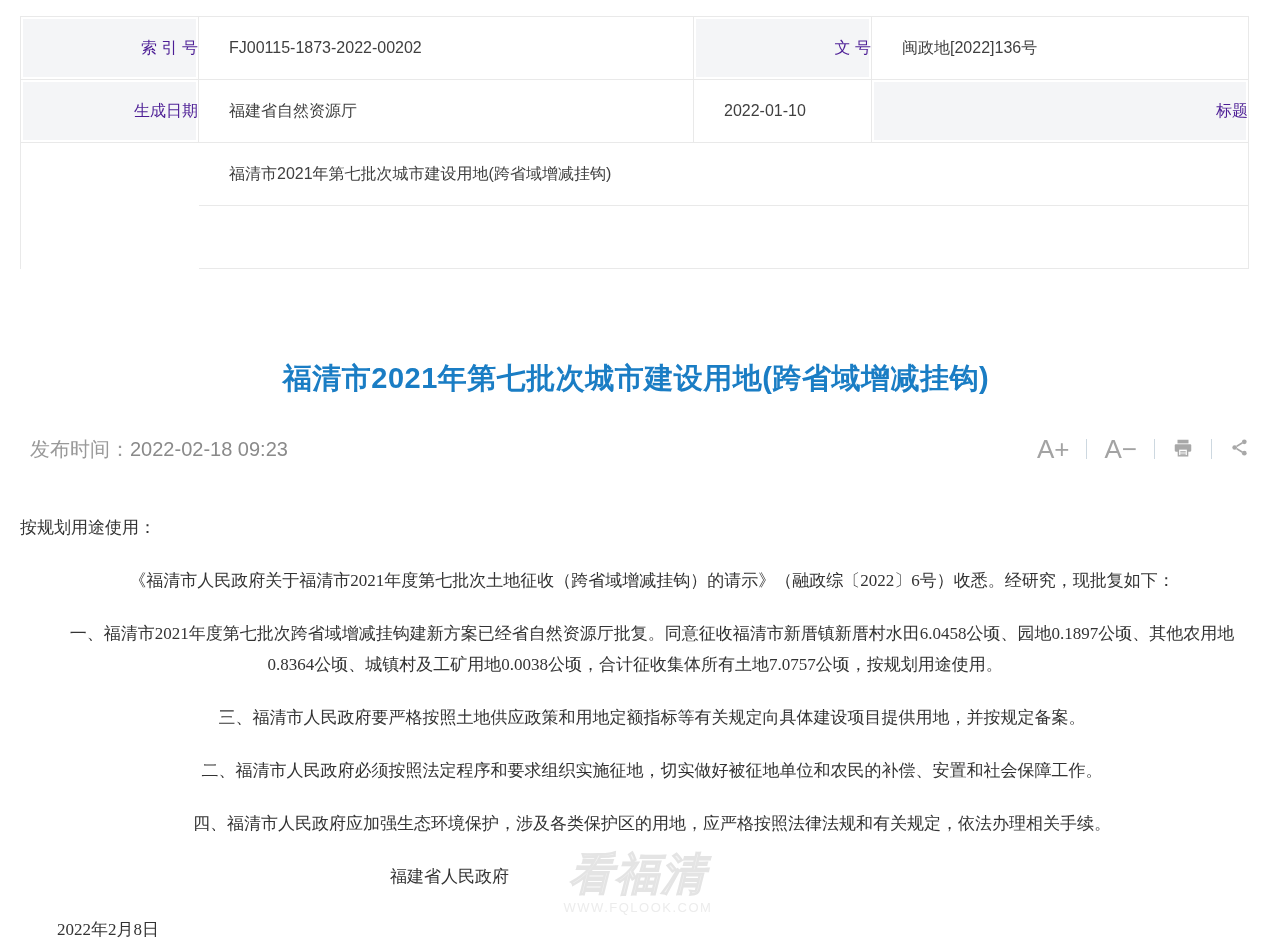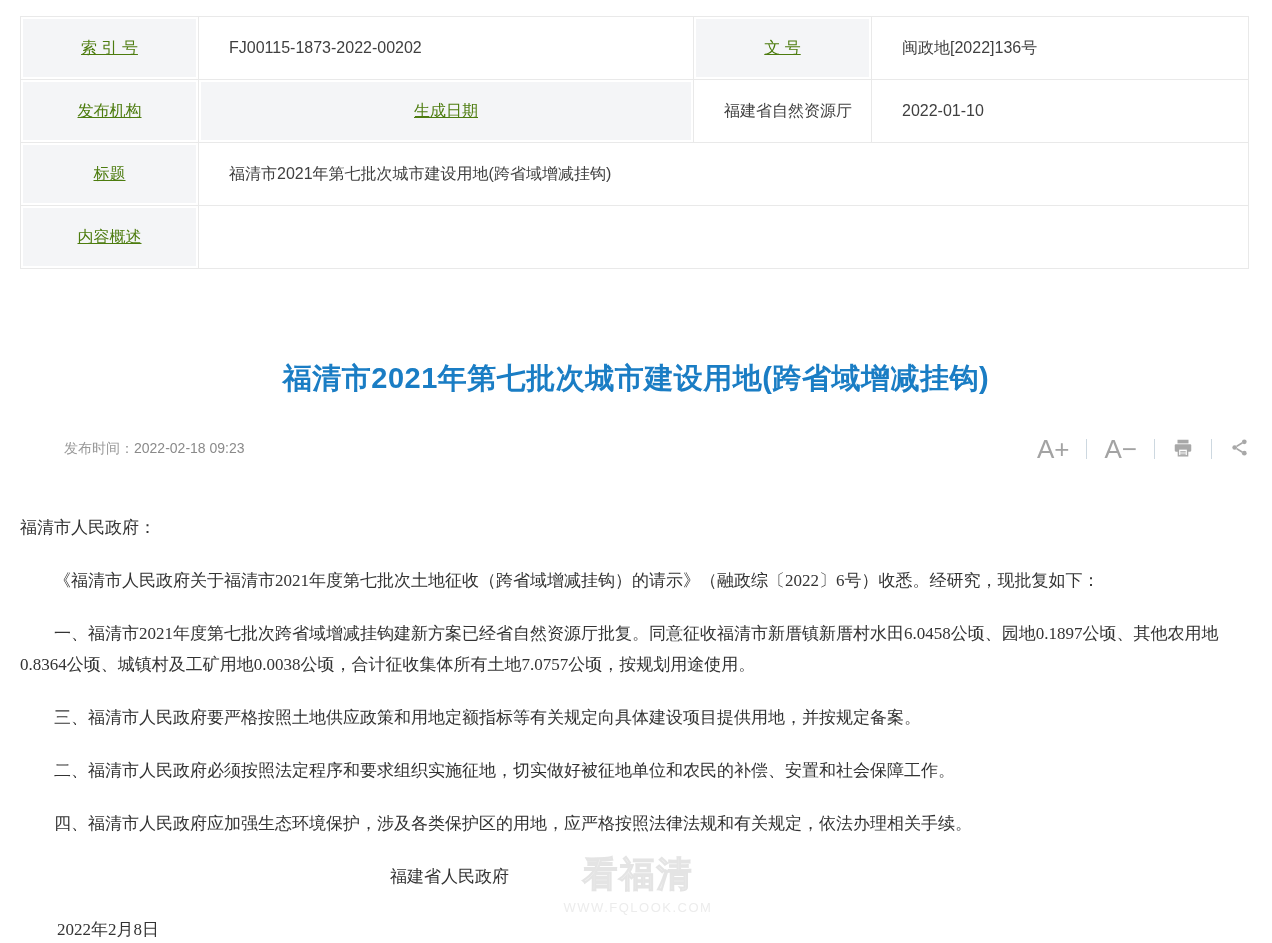--- a/index.html
+++ b/index.html
@@ -26,25 +26,24 @@
   }
   .cell {
     border-right: 1px solid #e9e9e9;
     border-bottom: 1px solid #e9e9e9;
     display: flex;
     align-items: center;
     box-sizing: border-box;
     overflow: hidden;
   }
   .cell.lab {
-    justify-content: center;
+    justify-content: flex-end;
     background: #f4f5f7;
     box-shadow: inset 0 0 0 2px #ffffff;
-    color: #4d7c0f;
-    text-decoration: underline;
+    color: #4c1d95;
   }
   .cell.val {
     padding-left: 30px;
     color: #3f3f3f;
   }
   .span3 { grid-column: 2 / 5; }
 
   
   .article-title {
     position: absolute;
@@ -58,21 +57,21 @@
 
   
   .publish-bar {
     position: absolute;
     top: 428px; left: 30px; right: 22px;
     height: 42px;
     display: flex;
     justify-content: space-between;
     align-items: center;
   }
-  .publish-time { font-size: 14px; color: #999999; margin-left: 34px; }
+  .publish-time { font-size: 20px; color: #999999; }
   .publish-time .time-value { color: #8a8a8a; }
   .toolbar { display: flex; align-items: center; gap: 17px; }
   .font-btn {
     font-size: 26px;
     color: #a3a3a3;
     background: none; border: none; padding: 0;
     cursor: pointer;
     font-family: "Liberation Sans", sans-serif;
     line-height: 1;
   }
@@ -82,40 +81,41 @@
   
   .article-body {
     position: absolute;
     top: 500px; left: 20px; right: 22px;
     font-family: "Liberation Serif", "DejaVu Serif", serif;
     font-size: 17px;
     color: #333333;
   }
   .article-body p { margin: 0 0 22px 0; line-height: 31px; }
   .salutation { margin-top: 12px !important; }
-  .indent { text-indent: 2em; }
+  .indent { text-indent: 2em; text-align: center; }
   .signature-line { margin-left: 370px !important; }
   .signature-date { margin-left: 37px !important; margin-top: 18px !important; }
 
   
   .watermark {
     position: absolute;
     top: 850px; left: 563px;
     width: 150px;
     text-align: center;
     pointer-events: none;
     color: #ededed;
     font-family: "Liberation Sans", "DejaVu Sans", sans-serif;
   }
   .watermark .wm-text {
-    font-size: 35px;
+    font-size: 44px;
     font-weight: bold;
     line-height: 48px;
     letter-spacing: 2px;
     color: #f3f3f3;
+    font-style: italic;
     -webkit-text-stroke: 1px #e4e4e4;
   }
   .watermark .wm-url {
     font-size: 13px;
     letter-spacing: 1.5px;
     color: #ececec;
     margin-top: 2px;
   }
 </style>
 </head>
@@ -127,36 +127,30 @@
     <div class="cell lab">
         <span>索 引 号</span>
       </div>
     <div class="cell val">FJ00115-1873-2022-00202</div>
     <div class="cell lab">
         <span>文 号</span>
       </div>
     <div class="cell val">闽政地[2022]136号</div>
 
     <div class="cell lab">
-        <span>发布机构</span>
-      </div>
-    <div class="cell lab">
         <span>生成日期</span>
       </div>
     <div class="cell val">福建省自然资源厅</div>
     <div class="cell val">2022-01-10</div>
 
     <div class="cell lab">
         <span>标题</span>
       </div>
     <div class="cell val span3">福清市2021年第七批次城市建设用地(跨省域增减挂钩)</div>
 
-    <div class="cell lab">
-        <span>内容概述</span>
-      </div>
     <div class="cell val span3"></div>
   </div>
 
   <h1 class="article-title">福清市2021年第七批次城市建设用地(跨省域增减挂钩)</h1>
 
   <div class="publish-bar">
     <div class="publish-time">
       <span>发布时间：</span><span class="time-value">2022-02-18 09:23</span>
     </div>
     <div class="toolbar">
@@ -183,21 +177,21 @@
             <circle cx="17.5" cy="5.5" r="2.7" fill="#a8a8a8"></circle>
             <circle cx="6.5" cy="12" r="2.7" fill="#a8a8a8"></circle>
             <circle cx="17.5" cy="18.5" r="2.7" fill="#a8a8a8"></circle>
           </svg>
         </span>
       </button>
     </div>
   </div>
 
   <div class="article-body">
-    <p class="salutation">福清市人民政府：</p>
+    <p class="salutation">按规划用途使用：</p>
     <p class="indent">《福清市人民政府关于福清市2021年度第七批次土地征收（跨省域增减挂钩）的请示》（融政综〔2022〕6号）收悉。经研究，现批复如下：</p>
     <p class="indent">一、福清市2021年度第七批次跨省域增减挂钩建新方案已经省自然资源厅批复。同意征收福清市新厝镇新厝村水田6.0458公顷、园地0.1897公顷、其他农用地0.8364公顷、城镇村及工矿用地0.0038公顷，合计征收集体所有土地7.0757公顷，按规划用途使用。</p>
     <p class="indent">三、福清市人民政府要严格按照土地供应政策和用地定额指标等有关规定向具体建设项目提供用地，并按规定备案。</p>
     <p class="indent">二、福清市人民政府必须按照法定程序和要求组织实施征地，切实做好被征地单位和农民的补偿、安置和社会保障工作。</p>
     <p class="indent">四、福清市人民政府应加强生态环境保护，涉及各类保护区的用地，应严格按照法律法规和有关规定，依法办理相关手续。</p>
     <p class="signature-line">福建省人民政府</p>
     <p class="signature-date">2022年2月8日</p>
   </div>
 
   <div class="watermark">

